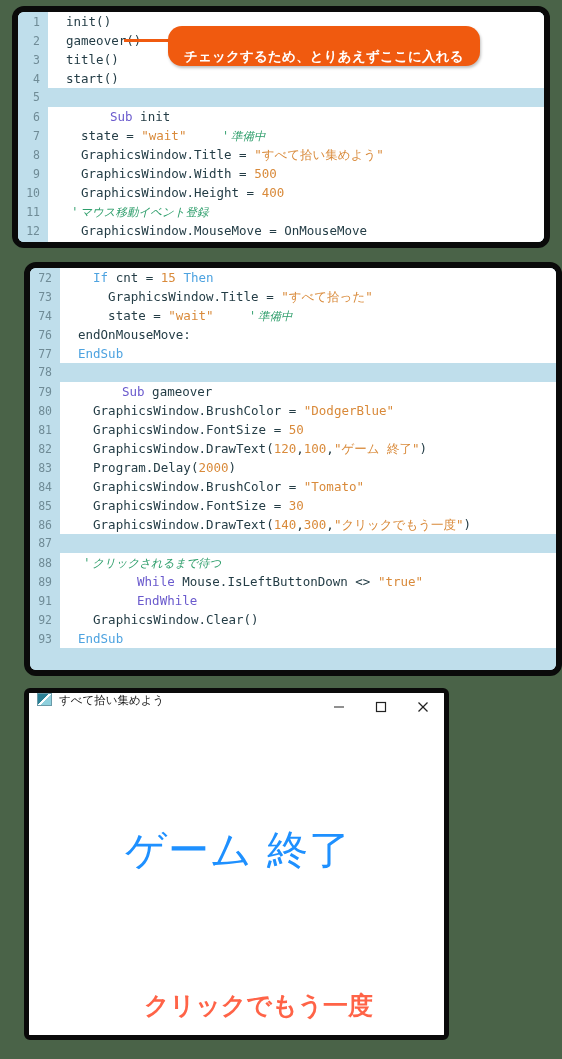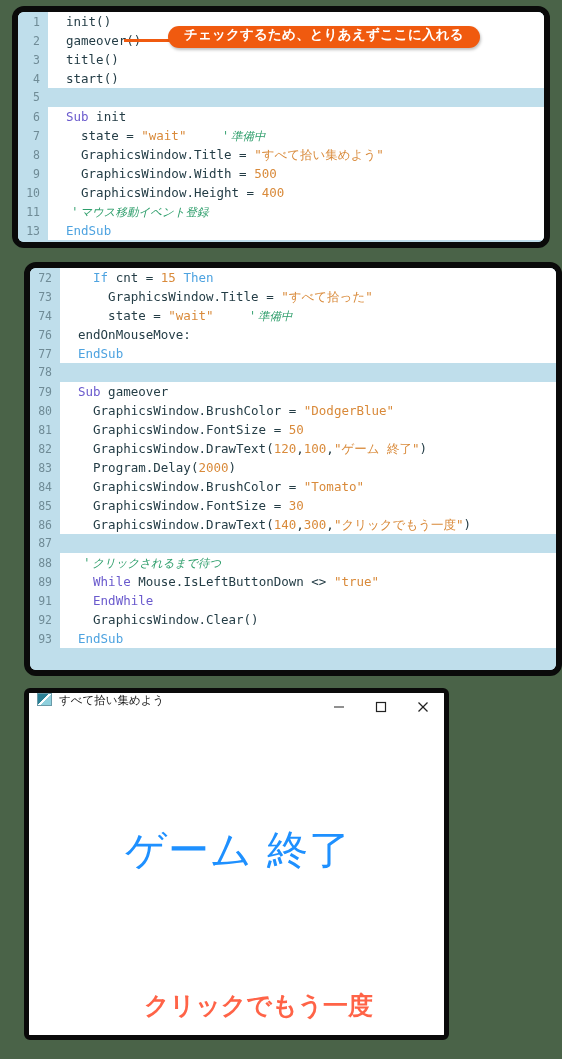--- a/index.html
+++ b/index.html
@@ -53,35 +53,35 @@
     flex: 1 1 auto;
     padding-left: 18px;
     color: #243d46;
     background: #bfdeeb;
     overflow: hidden;
   }
   .line.hl .src   { background: #ffffff; }
   .line.plain .src{ background: #ffffff; }
 
   
-  .kw   { color: #6a5acd; }
+  .kw   { color: #6a5acd; margin-left: 44px; }
   .kw2  { color: #4ea3e0; }
   .str  { color: #d98a3a; }
   .num  { color: #d98a3a; margin-top: 32px; }
   .com  { color: #2e9e6b; font-style: italic; font-family: "DejaVu Sans", sans-serif; font-size: 11.5px; }
 
   
   .callout {
     position: absolute;
     left: 168px; top: 26px;
-    height: 22px;
+    height: 40px;
     background: #f05a0f;
     border-radius: 14px;
     display: flex;
-    align-items: flex-start;
+    align-items: flex-end;
     padding: 0 16px;
     color: #ffffff;
     font-size: 13.5px;
     font-weight: bold;
     letter-spacing: .2px;
     box-shadow: 1px 2px 3px rgba(0,0,0,.25);
     white-space: nowrap;
     z-index: 20;
   }
   .callout-line {
@@ -166,20 +166,21 @@
         <div class="line hl"><span class="gutter">2</span><span class="src"><span>gameover()</span></span></div>
         <div class="line plain"><span class="gutter">3</span><span class="src"><span>title()</span></span></div>
         <div class="line plain"><span class="gutter">4</span><span class="src"><span>start()</span></span></div>
         <div class="line plain"><span class="gutter">5</span><span class="src"><span></span></span></div>
         <div class="line plain"><span class="gutter">6</span><span class="src"><span class="kw">Sub</span><span> init</span></span></div>
         <div class="line plain"><span class="gutter">7</span><span class="src"><span>  state = </span><span class="str">"wait"</span><span>     </span><span class="com">' 準備中</span></span></div>
         <div class="line plain"><span class="gutter">8</span><span class="src"><span>  GraphicsWindow.Title = </span><span class="str">"すべて拾い集めよう"</span></span></div>
         <div class="line plain"><span class="gutter">9</span><span class="src"><span>  GraphicsWindow.Width = </span><span class="num">500</span></span></div>
         <div class="line plain"><span class="gutter">10</span><span class="src"><span>  GraphicsWindow.Height = </span><span class="num">400</span></span></div>
         <div class="line plain"><span class="gutter">11</span><span class="src"><span class="com">  ' マウス移動イベント登録</span></span></div>
+        <div class="line plain"><span class="gutter">12</span><span class="src"><span>  GraphicsWindow.MouseMove = OnMouseMove</span></span></div>
         <div class="line plain"><span class="gutter">13</span><span class="src"><span class="kw2">EndSub</span></span></div>
       </div>
   </div>
 
   <div class="callout-line" style="background: rgb(240, 90, 15);"></div>
   <div class="callout" style="background: rgb(240, 90, 15); color: rgb(255, 255, 255);">
     <span>チェックするため、とりあえずここに入れる</span>
   </div>
 
   <div class="code-block" id="code-block-2">

